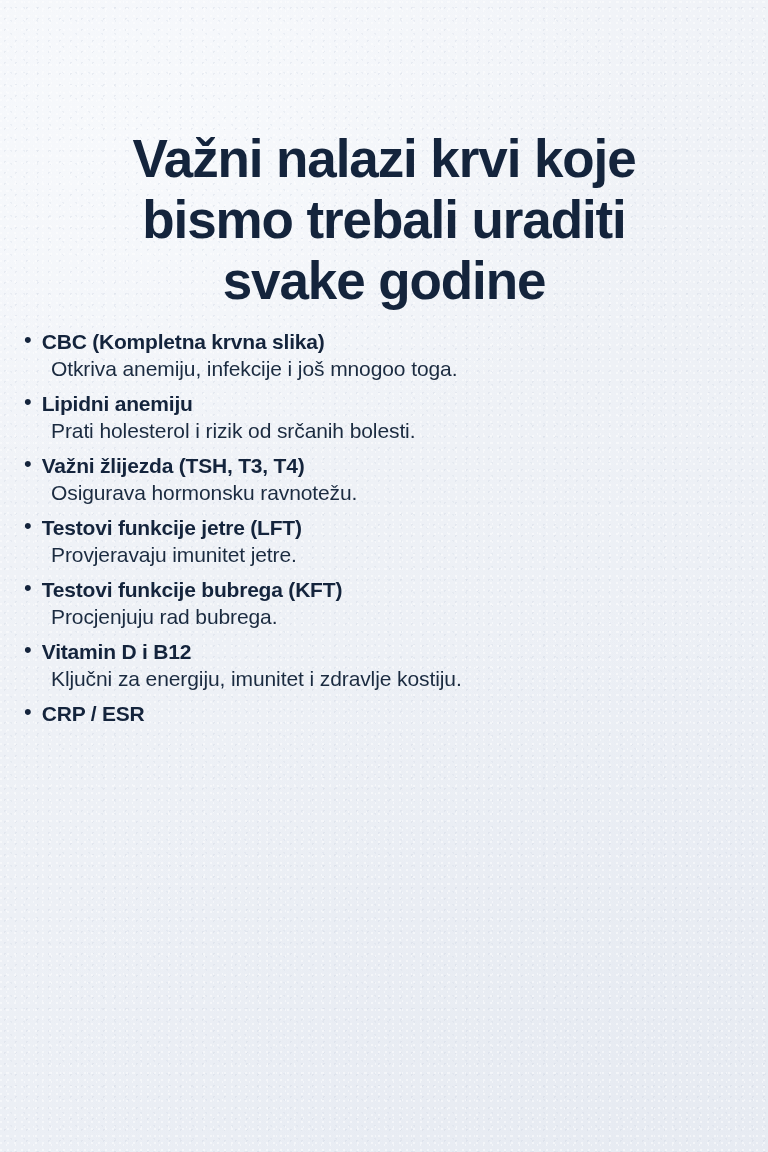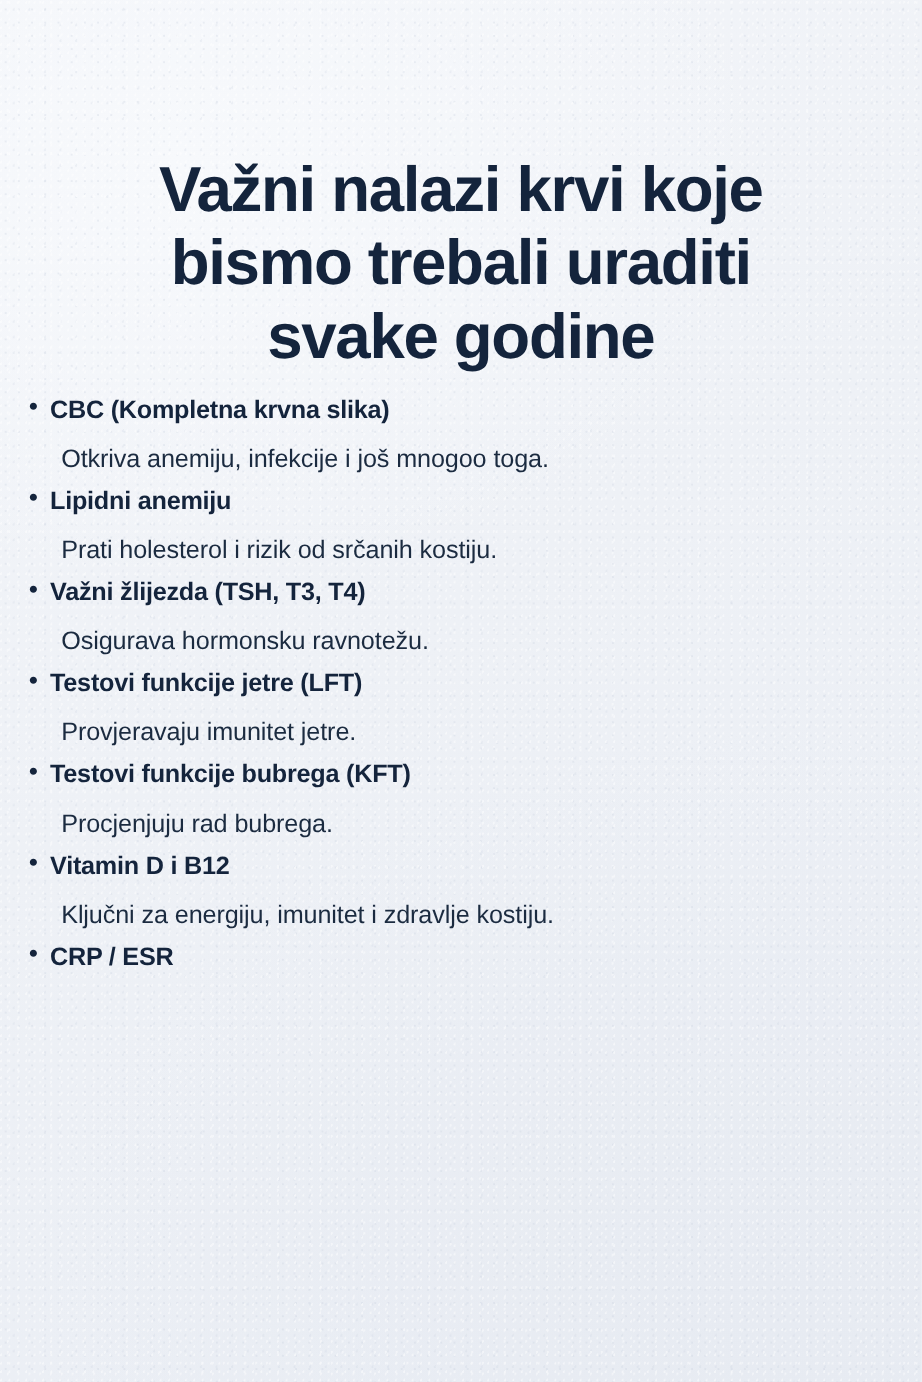--- a/index.html
+++ b/index.html
@@ -75,21 +75,21 @@
     transform: translateY(-2px);
   }
   .item-title {
     font-size: 21px;
     font-weight: bold;
     letter-spacing: -0.2px;
     color: #14243c;
   }
   .item-desc {
     margin-left: 27px;
-    margin-top: 17px;
+    margin-top: 3px;
     font-size: 21px;
     color: #1b2b40;
     letter-spacing: -0.1px;
     font-weight: normal;
   }
 </style>
 </head>
 <body>
 
 <div class="poster">
@@ -105,21 +105,21 @@
         <span class="bullet">•</span>
         <span class="item-title">CBC (Kompletna krvna slika)</span>
       </div>
       <div class="item-desc">Otkriva anemiju, infekcije i još mnogoo toga.</div>
     </li>
     <li class="item">
       <div class="item-head">
         <span class="bullet">•</span>
         <span class="item-title">Lipidni anemiju</span>
       </div>
-      <div class="item-desc">Prati holesterol i rizik od srčanih kostiju.</div>
+      <div class="item-desc">Prati holesterol i rizik od srčanih bolesti.</div>
     </li>
     <li class="item">
       <div class="item-head">
         <span class="bullet">•</span>
         <span class="item-title">Važni žlijezda (TSH, T3, T4)</span>
       </div>
       <div class="item-desc">Osigurava hormonsku ravnotežu.</div>
     </li>
     <li class="item">
       <div class="item-head">

